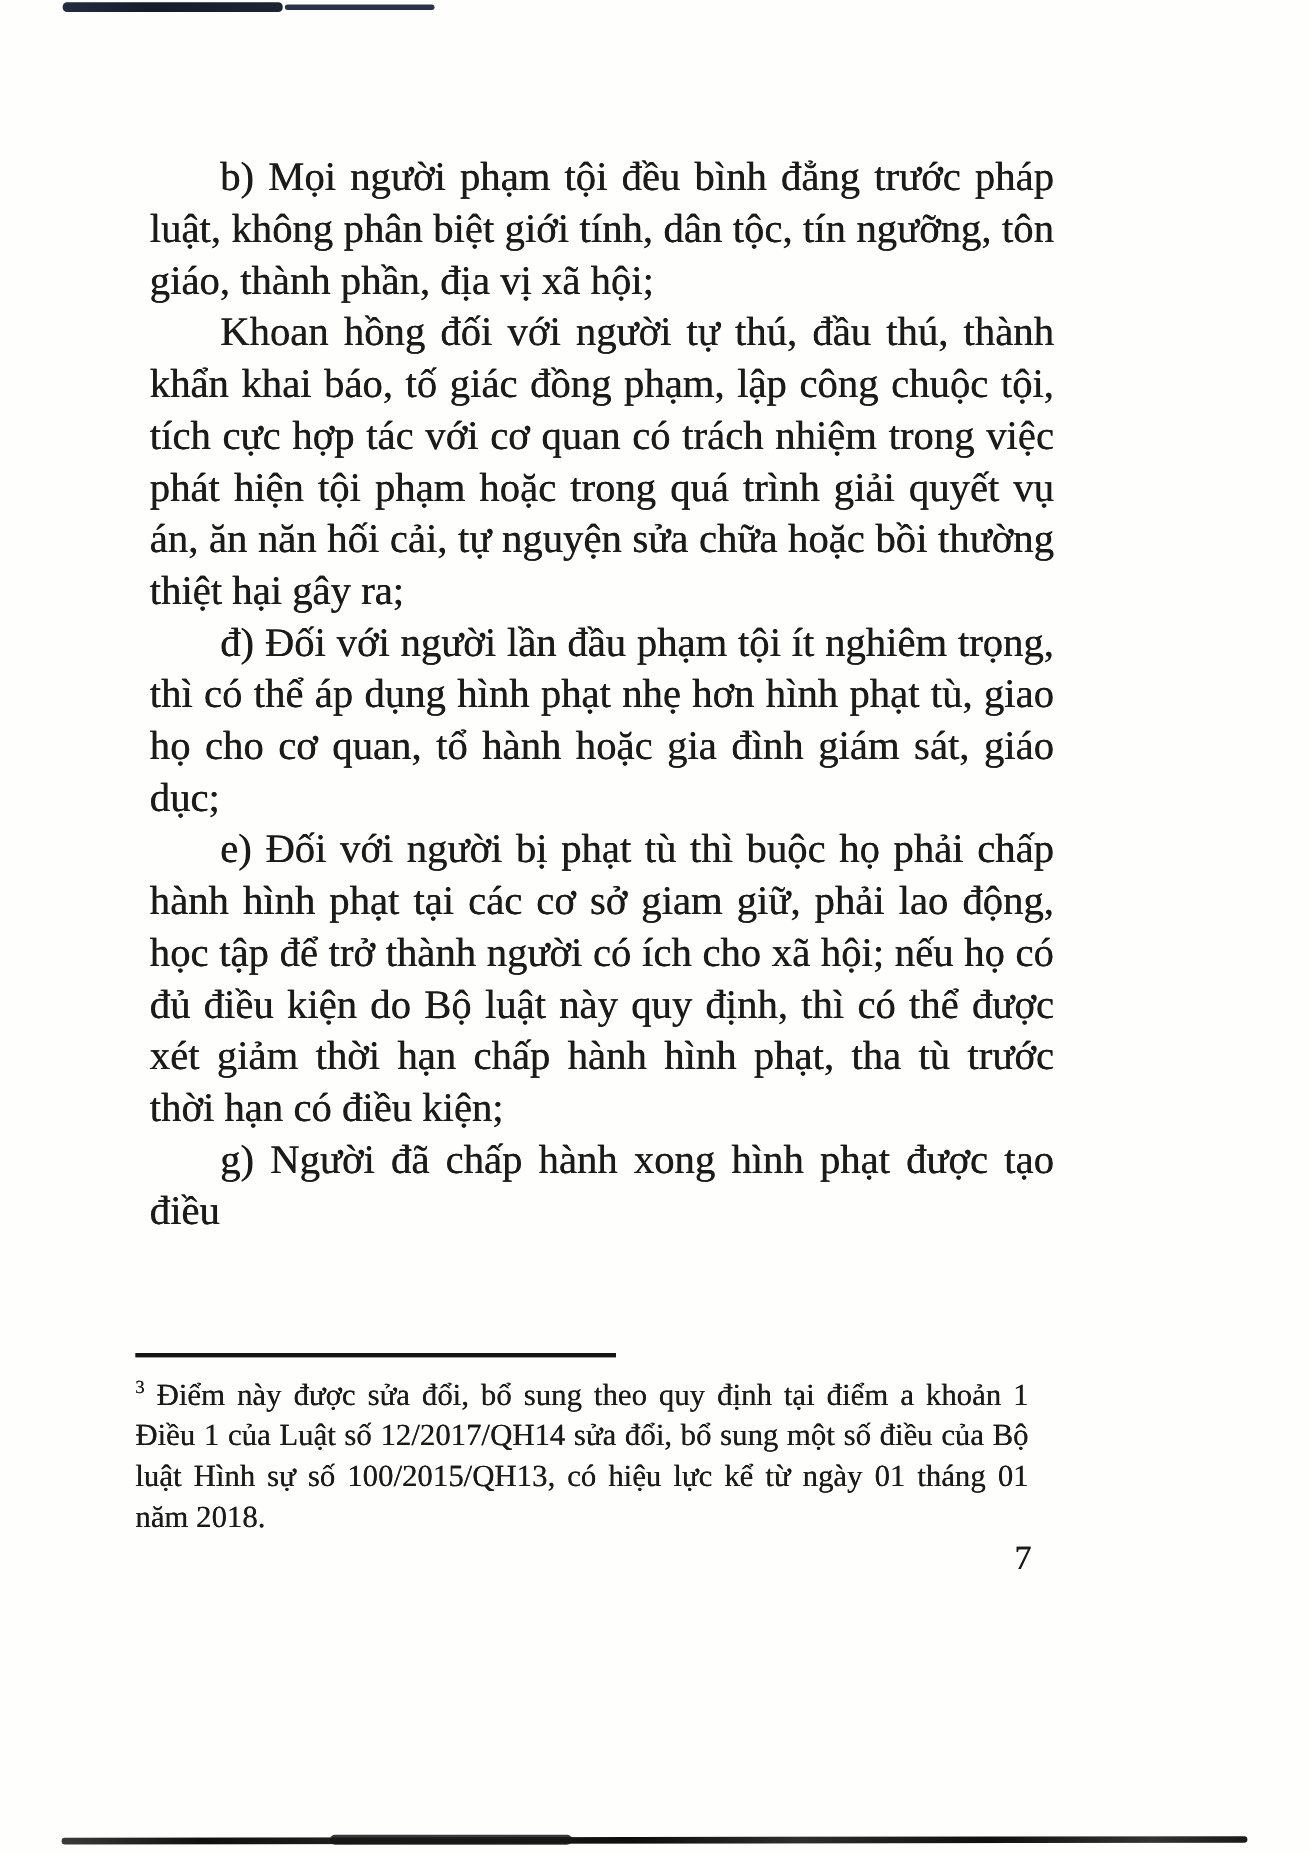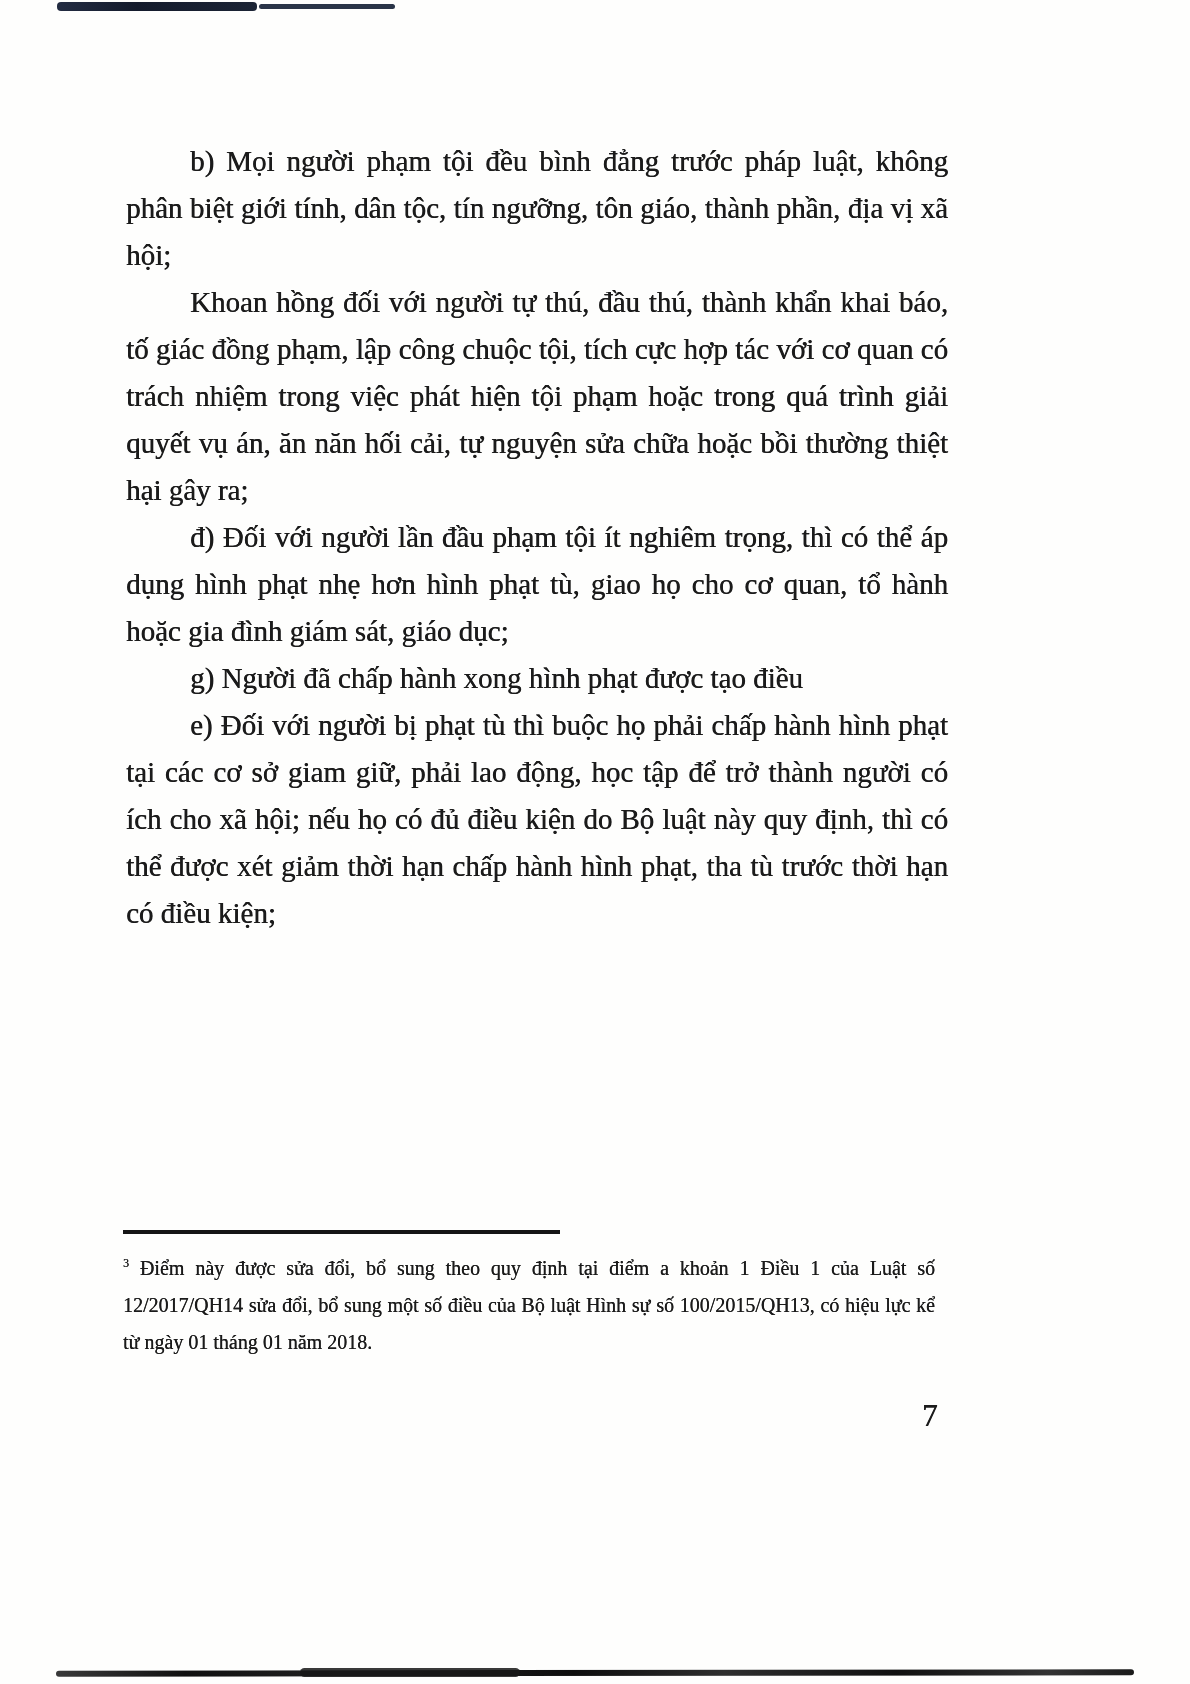--- a/index.html
+++ b/index.html
@@ -13,24 +13,24 @@
     height: 1684px;
     background: #fefefd;
     overflow: hidden;
     font-family: "Liberation Serif", "DejaVu Serif", serif;
     color: #1b1b1b;
   }
 
   
   .content {
     position: absolute;
-    left: 126px;
+    left: 136px;
     top: 138px;
     width: 822px;
-    font-size: 29px;
+    font-size: 37px;
     line-height: 47px;
     text-align: justify;
     text-shadow: 0.4px 0 0 currentColor; 
   }
   .para {
     margin: 0;
     text-indent: 64px;
   }
   sup.fn-ref, sup.fn-sup {
     font-size: 0.6em;
@@ -45,21 +45,21 @@
     top: 1230px;
     width: 812px;
   }
   .footnote-rule {
     width: 437px;
     height: 4px;
     background: #151515;
   }
   .footnote {
     margin: 16px 0 0 0;
-    font-size: 20px;
+    font-size: 28px;
     line-height: 37px;
     text-align: justify;
     text-shadow: 0.2px 0 0 currentColor;
   }
 
   
   .page-number {
     position: absolute;
     left: 922px;
     top: 1398px;
@@ -118,23 +118,23 @@
 
   <main class="content">
     <p class="para">b) Mọi người phạm tội đều bình đẳng trước pháp luật, không phân biệt giới tính, dân tộc, tín ngưỡng, tôn giáo, thành phần, địa vị xã hội;</p>
 
 
 
     <p class="para">Khoan hồng đối với người tự thú, đầu thú, thành khẩn khai báo, tố giác đồng phạm, lập công chuộc tội, tích cực hợp tác với cơ quan có trách nhiệm trong việc phát hiện tội phạm hoặc trong quá trình giải quyết vụ án, ăn năn hối cải, tự nguyện sửa chữa hoặc bồi thường thiệt hại gây ra;</p>
 
     <p class="para">đ) Đối với người lần đầu phạm tội ít nghiêm trọng, thì có thể áp dụng hình phạt nhẹ hơn hình phạt tù, giao họ cho cơ quan, tổ hành hoặc gia đình giám sát, giáo dục;</p>
 
+    <p class="para">e) Đối với người bị phạt tù thì buộc họ phải chấp hành hình phạt tại các cơ sở giam giữ, phải lao động, học tập để trở thành người có ích cho xã hội; nếu họ có đủ điều kiện do Bộ luật này quy định, thì có thể được xét giảm thời hạn chấp hành hình phạt, tha tù trước thời hạn có điều kiện;</p>
+
     <p class="para">g) Người đã chấp hành xong hình phạt được tạo điều</p>
-
-    <p class="para">e) Đối với người bị phạt tù thì buộc họ phải chấp hành hình phạt tại các cơ sở giam giữ, phải lao động, học tập để trở thành người có ích cho xã hội; nếu họ có đủ điều kiện do Bộ luật này quy định, thì có thể được xét giảm thời hạn chấp hành hình phạt, tha tù trước thời hạn có điều kiện;</p>
   </main>
 
   <footer class="footnote-area">
     <div class="footnote-rule"></div>
     <p class="footnote"><sup class="fn-sup">3</sup> <span>Điểm này được sửa đổi, bổ sung theo quy định tại điểm a khoản 1 Điều 1 của Luật số 12/2017/QH14 sửa đổi, bổ sung một số điều của Bộ luật Hình sự số 100/2015/QH13, có hiệu lực kể từ ngày 01 tháng 01 năm 2018.</span></p>
   </footer>
 
   <div class="page-number">7</div>
 
   <div class="artifact artifact-bottom"></div>

